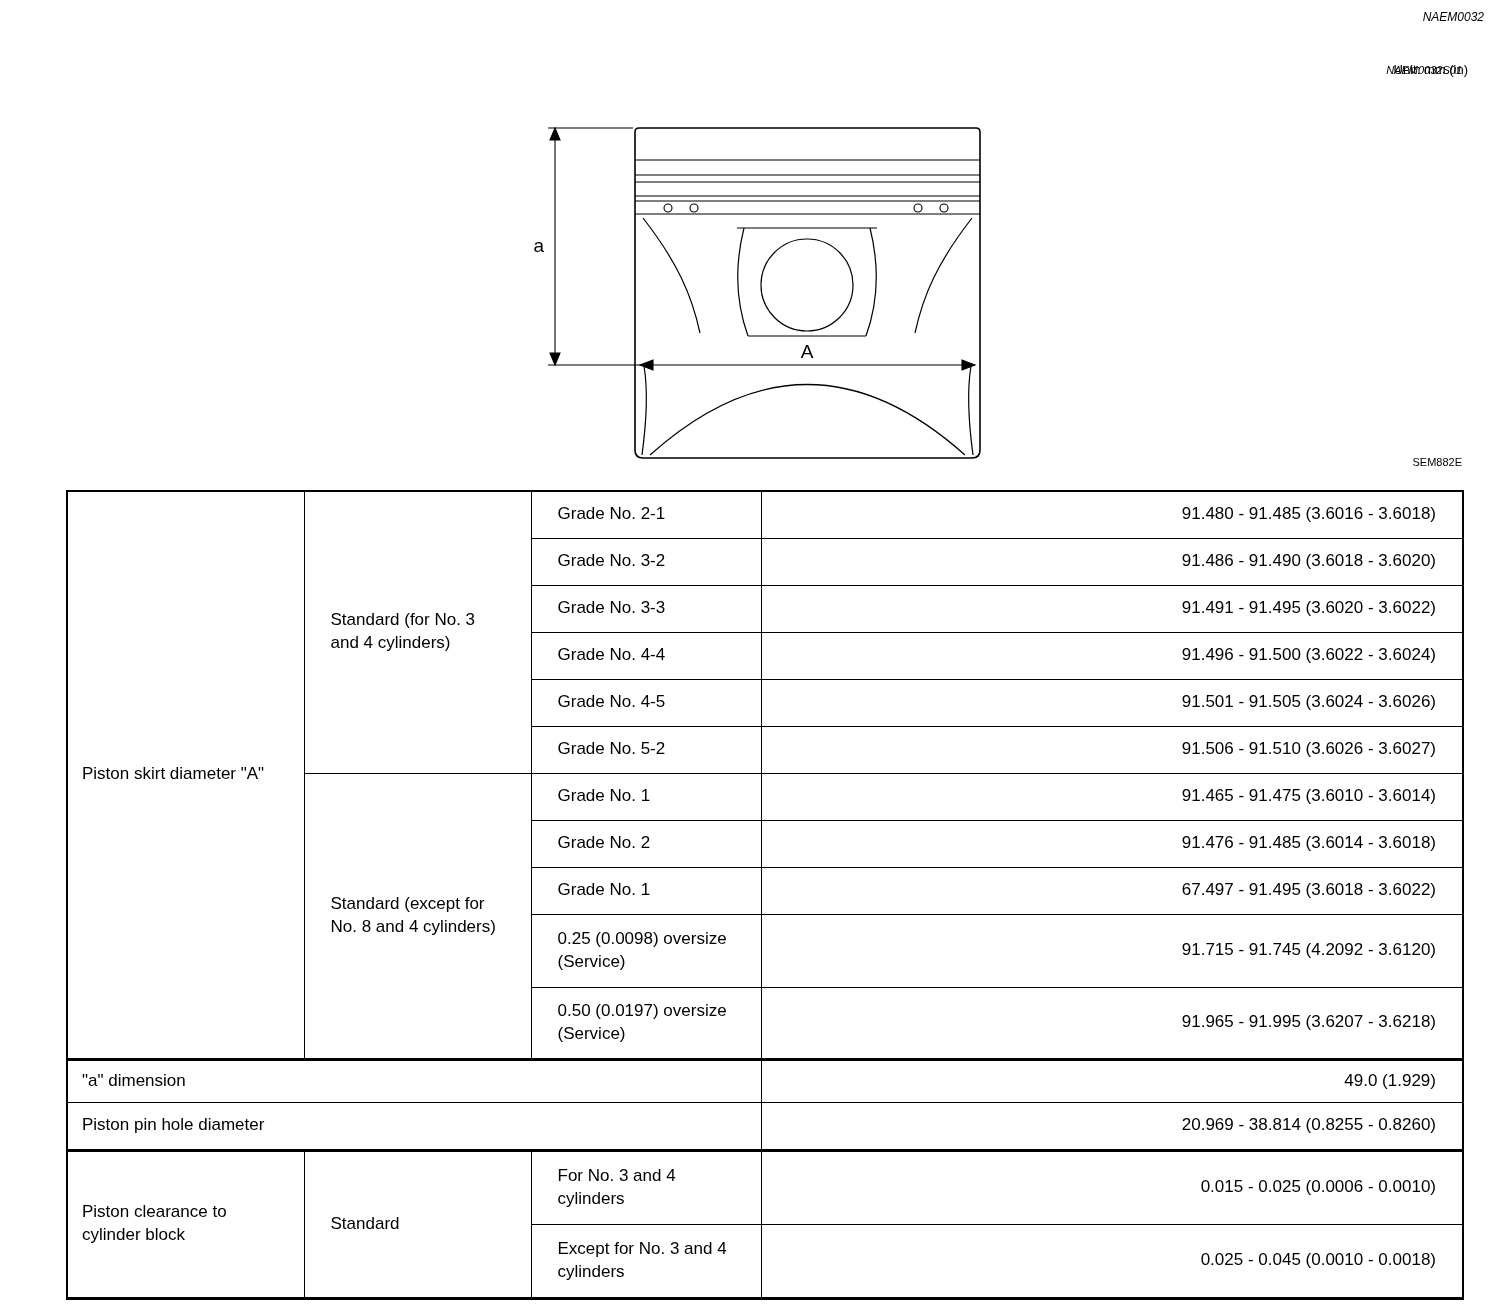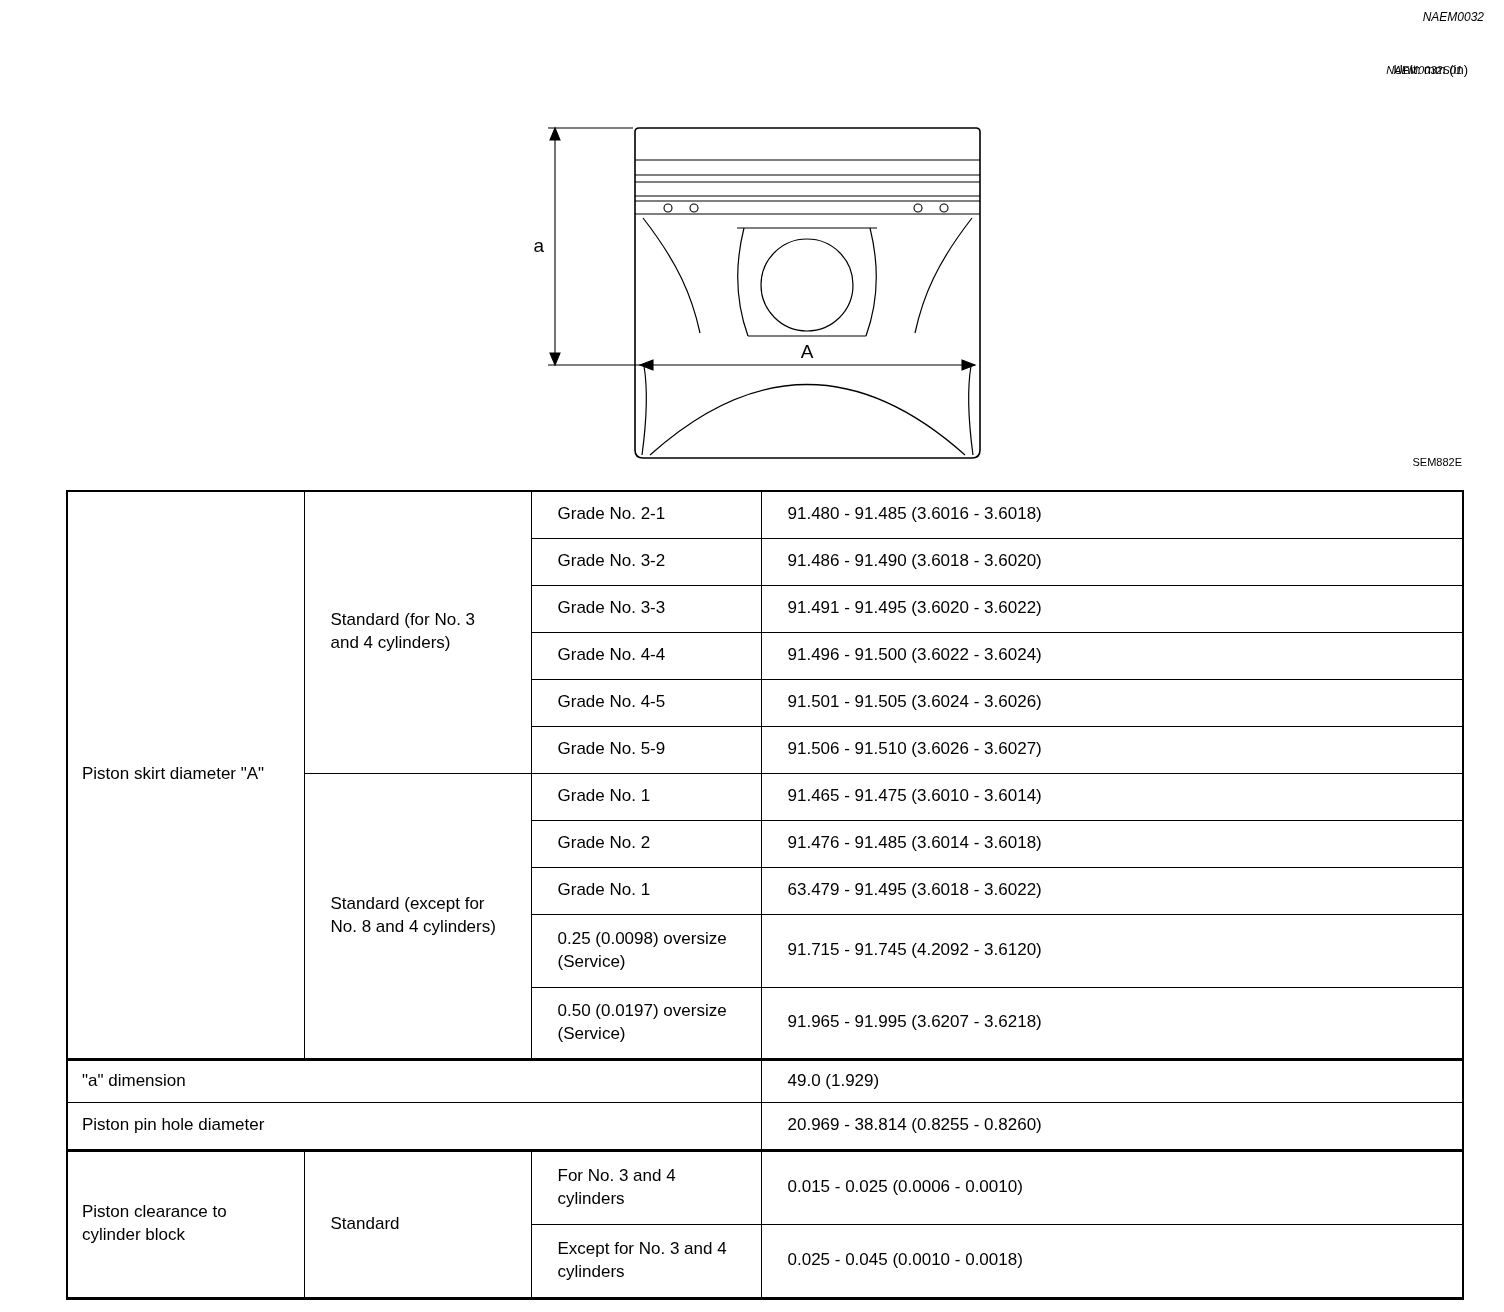--- a/index.html
+++ b/index.html
@@ -26,21 +26,21 @@
     border: 2px solid #000;
     border-bottom: 3px solid #000;
   }
   .spec-table td {
     border: 1px solid #000;
     padding: 4px 26px;
     vertical-align: middle;
     line-height: 1.35;
     overflow: hidden;
   }
-  .spec-table td.val { text-align: left; }
+  .spec-table td.val { text-align: right; }
   .spec-table tr.sep td { border-top: 3px solid #000; }
   .spec-table td.lbl-main { padding-left: 14px; }
   svg text { font-family: "Liberation Sans", sans-serif; }
 </style>
 </head>
 <body>
 
 <div class="page">
 
   <div class="ref-top">NAEM0032</div>
@@ -119,36 +119,36 @@
       </tr>
       <tr style="height:47px">
         <td>Grade No. 4-4</td>
         <td class="val">91.496 - 91.500 (3.6022 - 3.6024)</td>
       </tr>
       <tr style="height:47px">
         <td>Grade No. 4-5</td>
         <td class="val">91.501 - 91.505 (3.6024 - 3.6026)</td>
       </tr>
       <tr style="height:47px">
-        <td>Grade No. 5-9</td>
+        <td>Grade No. 5-2</td>
         <td class="val">91.506 - 91.510 (3.6026 - 3.6027)</td>
       </tr>
 
       <tr style="height:47px">
         <td rowspan="5">Standard (except for No. 8 and 4 cylinders)</td>
         <td>Grade No. 1</td>
         <td class="val">91.465 - 91.475 (3.6010 - 3.6014)</td>
       </tr>
       <tr style="height:47px">
         <td>Grade No. 2</td>
         <td class="val">91.476 - 91.485 (3.6014 - 3.6018)</td>
       </tr>
       <tr style="height:47px">
         <td>Grade No. 1</td>
-        <td class="val">63.479 - 91.495 (3.6018 - 3.6022)</td>
+        <td class="val">67.497 - 91.495 (3.6018 - 3.6022)</td>
       </tr>
       <tr style="height:73px">
         <td>0.25 (0.0098) oversize (Service)</td>
         <td class="val">91.715 - 91.745 (4.2092 - 3.6120)</td>
       </tr>
       <tr style="height:72px">
         <td>0.50 (0.0197) oversize (Service)</td>
         <td class="val">91.965 - 91.995 (3.6207 - 3.6218)</td>
       </tr>
 

